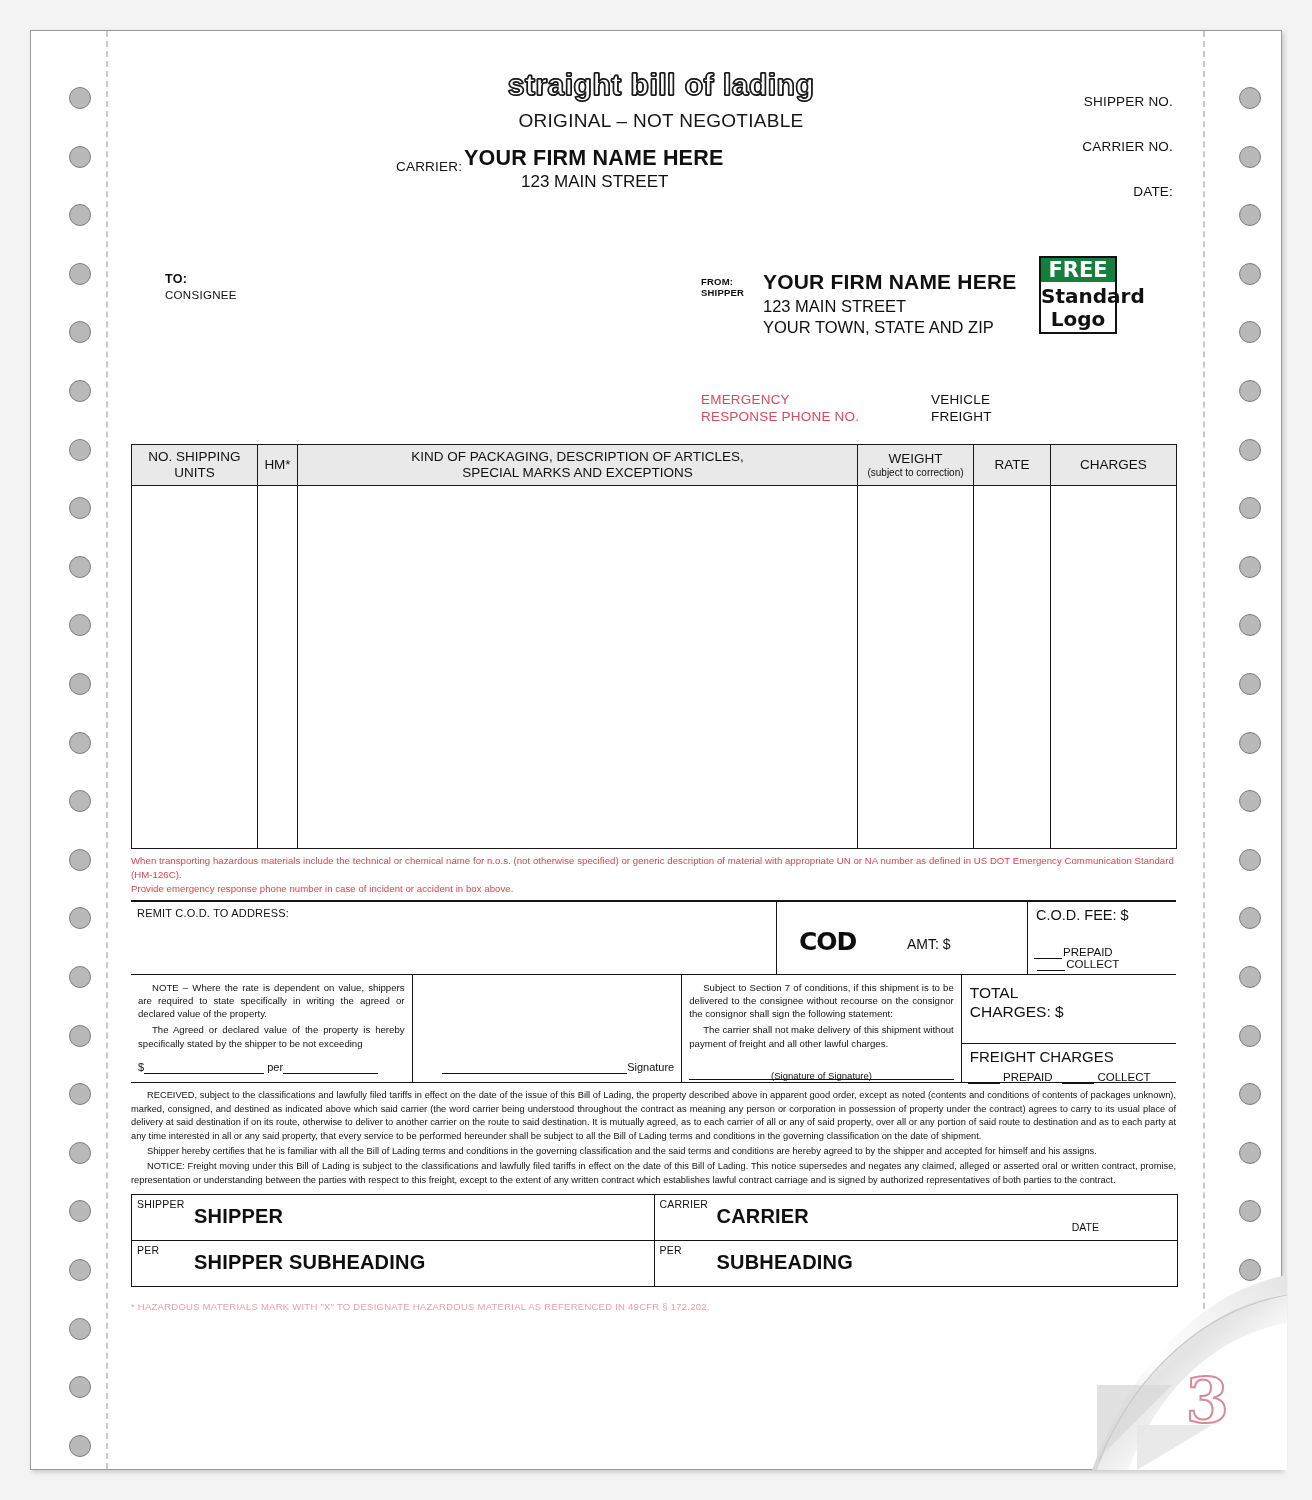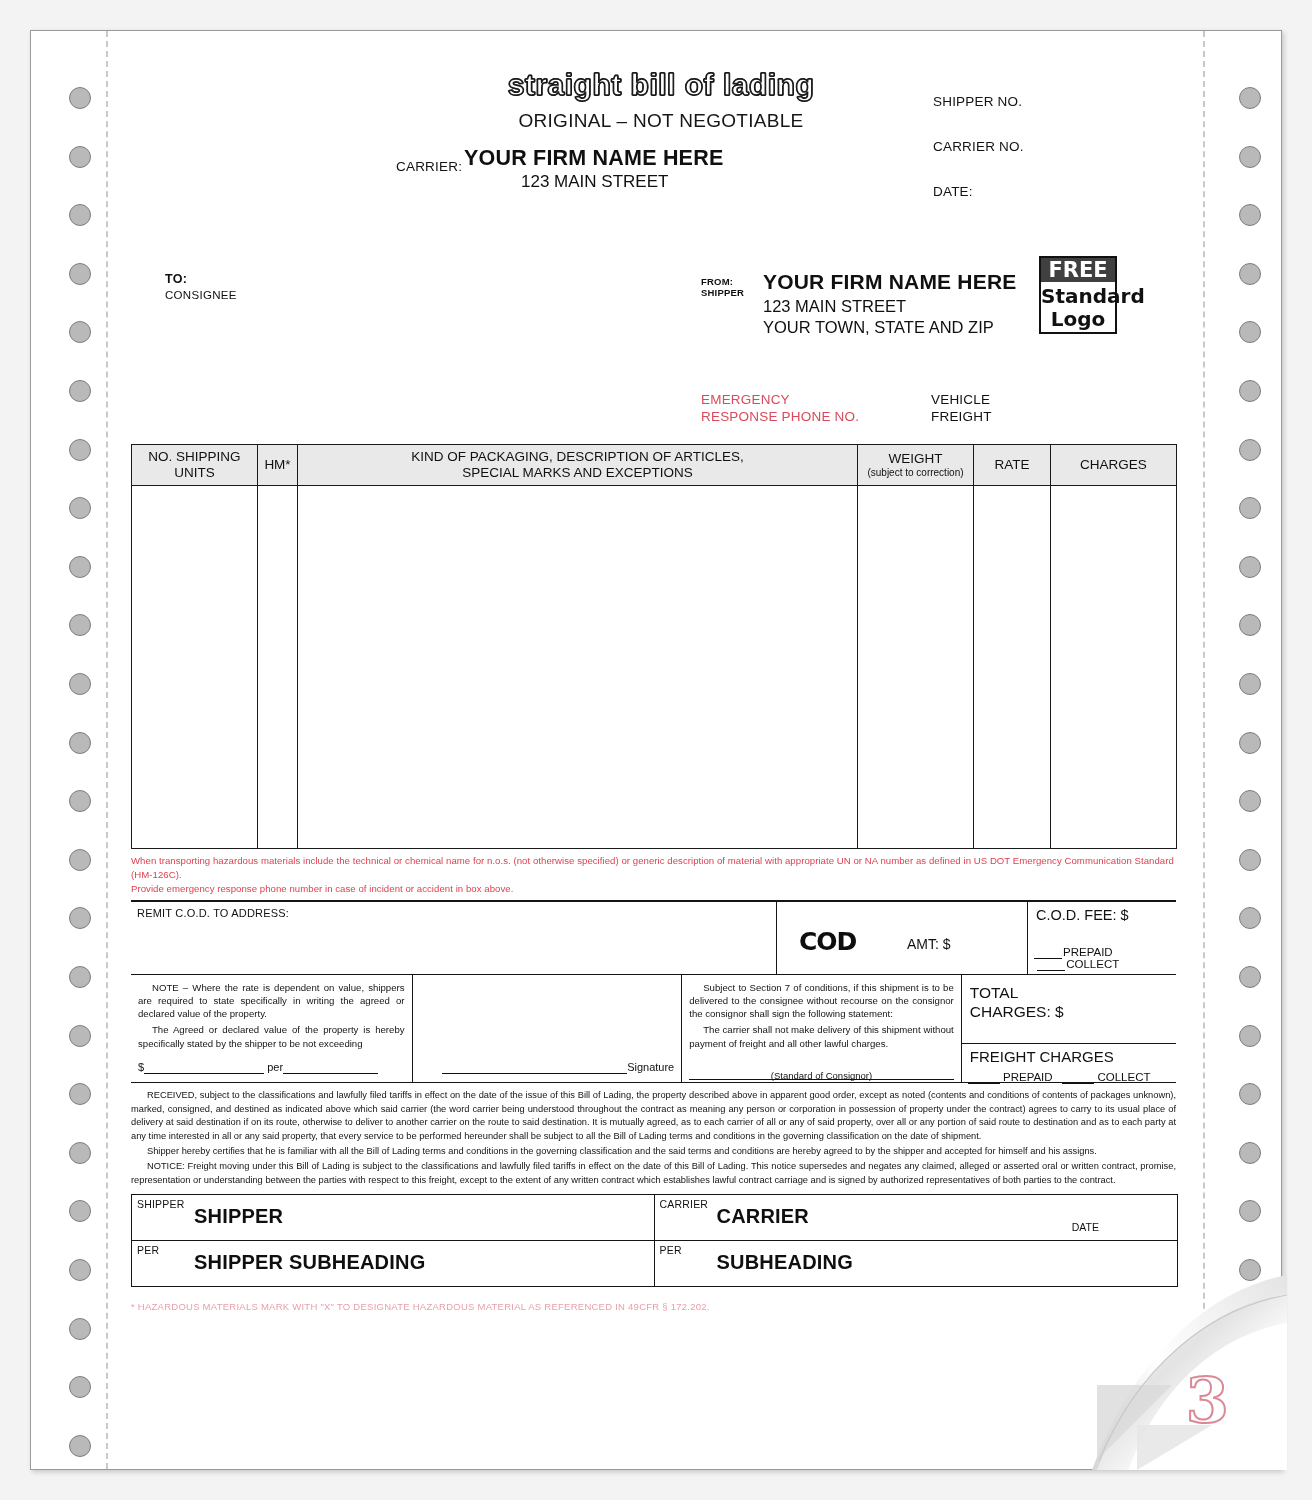--- a/index.html
+++ b/index.html
@@ -39,36 +39,36 @@
     text-shadow:
       1px 0 0 #1a1a1a,-1px 0 0 #1a1a1a,0 1px 0 #1a1a1a,0 -1px 0 #1a1a1a;
     margin-top:27px;
   }
   .subtitle{text-align:center;font-size:19px;margin-top:8px;color:#161616;letter-spacing:.3px;}
   .hdr-row{position:relative;height:130px;}
   .carrier-lbl{position:absolute;left:265px;top:27px;font-size:13.5px;color:#131313;letter-spacing:.2px;}
   .firm1{position:absolute;left:333px;top:14px;font-size:21.5px;font-weight:bold;letter-spacing:.2px;color:#101010;}
   .firm2{position:absolute;left:390px;top:40px;font-size:17px;color:#101010;}
   .right-fields{position:absolute;right:18px;top:-38px;width:240px;}
-  .rf{font-size:13.5px;color:#131313;margin-bottom:30px;letter-spacing:.2px;}
+  .rf{font-size:13.5px;color:#131313;margin-bottom:30px;letter-spacing:.2px;text-align:right;}
   
   .tofrom{position:relative;height:130px;}
   .to-lbl{position:absolute;left:34px;top:10px;font-size:12.5px;font-weight:bold;color:#101010;line-height:1.25;}
   .to-lbl span{font-weight:normal;font-size:11.5px;display:block;letter-spacing:.3px;}
   .from-blk{position:absolute;left:570px;top:8px;}
   .from-lbl{position:absolute;left:0;top:6px;font-size:11.5px;font-weight:bold;color:#101010;line-height:1.2;}
   .from-lbl span{display:block;font-weight:bold;font-size:9.5px;letter-spacing:.2px;}
   .from-name{position:absolute;left:62px;top:0;font-size:21px;font-weight:bold;letter-spacing:.2px;color:#101010;white-space:nowrap;}
   .from-addr{position:absolute;left:62px;top:26px;font-size:16.5px;line-height:1.27;color:#101010;white-space:nowrap;}
   .logo{
     position:absolute;left:908px;top:-6px;width:78px;height:78px;
     border:2px solid #111;background:#fff;box-sizing:border-box;
   }
   .logo-free{
-    background:#404040;color:#fff;font-weight:bold;font-size:21px;
+    background:#15803d;color:#fff;font-weight:bold;font-size:21px;
     text-align:center;letter-spacing:0px;line-height:24px;height:24px;
     font-family:"DejaVu Sans", sans-serif;
   }
   .logo-txt{text-align:center;font-weight:bold;font-size:20px;line-height:1.15;padding-top:3px;color:#111;
     font-family:"DejaVu Sans", sans-serif;}
   
   .emrow{position:relative;height:52px;}
   .emerg{position:absolute;left:570px;top:0;color:#d94b5c;font-size:13.5px;line-height:1.25;letter-spacing:.2px;}
   .vehicle{position:absolute;left:800px;top:0;color:#121212;font-size:13.5px;line-height:1.25;letter-spacing:.2px;}
   
@@ -319,21 +319,21 @@
           <div class="lg2">
             <div class="sigline" style="text-align:right">
               <span class="ln" style="width:185px">&nbsp;</span><span>Signature</span>
             </div>
           </div>
           <div class="lg3">
             <p class="legal-p">Subject to Section 7 of conditions, if this shipment is to be delivered to the consignee without recourse on the consignor the consignor shall sign the following statement:</p>
             <p class="legal-p">The carrier shall not make delivery of this shipment without payment of freight and all other lawful charges.</p>
             <div class="sigline" style="bottom:2px">
               <div class="ln" style="display:block;width:100%;height:1px">&nbsp;</div>
-              <div class="ctr-sub">(Standard of Consignor)</div>
+              <div class="ctr-sub">(Signature of Signature)</div>
             </div>
           </div>
           <div class="lg4">
             <div class="totalbox">
               <div>TOTAL</div>
               <div>CHARGES: $</div>
             </div>
             <div class="fc-head">FREIGHT CHARGES</div>
             <div class="fc-line">
               <u></u>&nbsp;<span>PREPAID</span>

